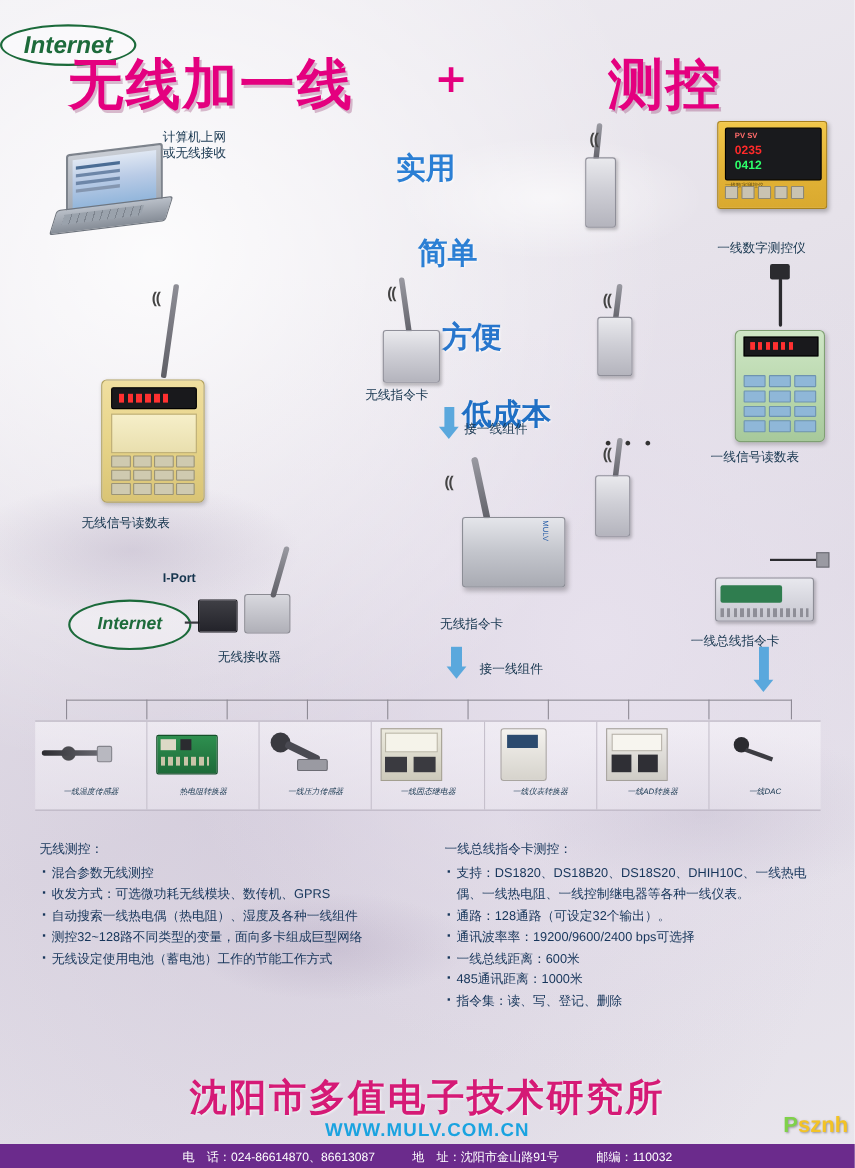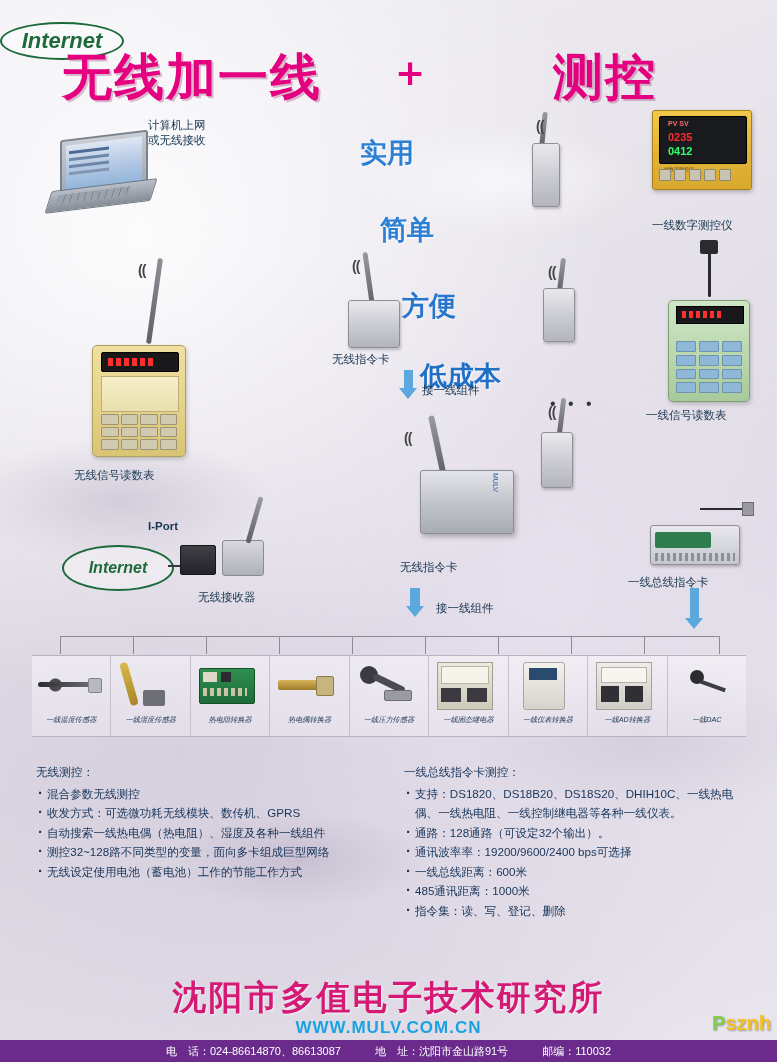--- a/index.html
+++ b/index.html
@@ -424,45 +424,31 @@
   <div class="strip">
 
     <div class="scell">
       <div class="sthumb" style="background:radial-gradient(circle at 30% 50%, #4b4b50 0 6px, transparent 7px);">
         <div style="position:absolute;left:6px;top:26px;width:56px;height:5px;background:linear-gradient(90deg,#2c2c31,#6d6d75);border-radius:3px;"></div>
         <div style="position:absolute;left:56px;top:22px;width:12px;height:13px;background:#b8b8c0;border:1px solid #83838b;border-radius:2px;"></div>
       </div>
       <div class="slabel">一线温度传感器</div>
     </div>
 
-    <div class="scell">
-      <div class="sthumb">
-        <div style="position:absolute;left:14px;top:6px;width:8px;height:44px;background:linear-gradient(180deg,#d8b94a,#a8862a);border-radius:4px;transform:rotate(-16deg);"></div>
-        <div style="position:absolute;left:32px;top:34px;width:22px;height:16px;background:#6e6e76;border-radius:2px;"></div>
-      </div>
-      <div class="slabel">一线湿度传感器</div>
-    </div>
 
     <div class="scell">
       <div class="sthumb">
         <div style="position:absolute;left:8px;top:12px;width:54px;height:34px;background:linear-gradient(180deg,#2e8f4f,#1d6b39);border:1px solid #14502a;border-radius:2px;"></div>
         <div style="position:absolute;left:12px;top:16px;width:14px;height:10px;background:#ddd9c6;"></div>
         <div style="position:absolute;left:30px;top:16px;width:10px;height:10px;background:#2b2b30;"></div>
         <div style="position:absolute;left:12px;top:32px;width:44px;height:8px;background:repeating-linear-gradient(90deg,#c9c4a8 0 4px,transparent 4px 7px);"></div>
       </div>
       <div class="slabel">热电阻转换器</div>
     </div>
 
-    <div class="scell">
-      <div class="sthumb">
-        <div style="position:absolute;left:8px;top:24px;width:40px;height:10px;background:linear-gradient(180deg,#d9b45a,#9d7c2a);border-radius:2px;"></div>
-        <div style="position:absolute;left:46px;top:20px;width:16px;height:18px;background:#c8b47e;border:1px solid #8f7c4a;border-radius:2px;"></div>
-      </div>
-      <div class="slabel">热电偶转换器</div>
-    </div>
 
     <div class="scell">
       <div class="sthumb">
         <div style="position:absolute;left:10px;top:10px;width:18px;height:18px;background:#3a3a40;border-radius:50%;"></div>
         <div style="position:absolute;left:22px;top:24px;width:34px;height:7px;background:#4a4a52;transform:rotate(26deg);border-radius:3px;"></div>
         <div style="position:absolute;left:34px;top:34px;width:26px;height:9px;background:#9a9aa2;border:1px solid #6c6c74;border-radius:2px;"></div>
       </div>
       <div class="slabel">一线压力传感器</div>
     </div>
 

